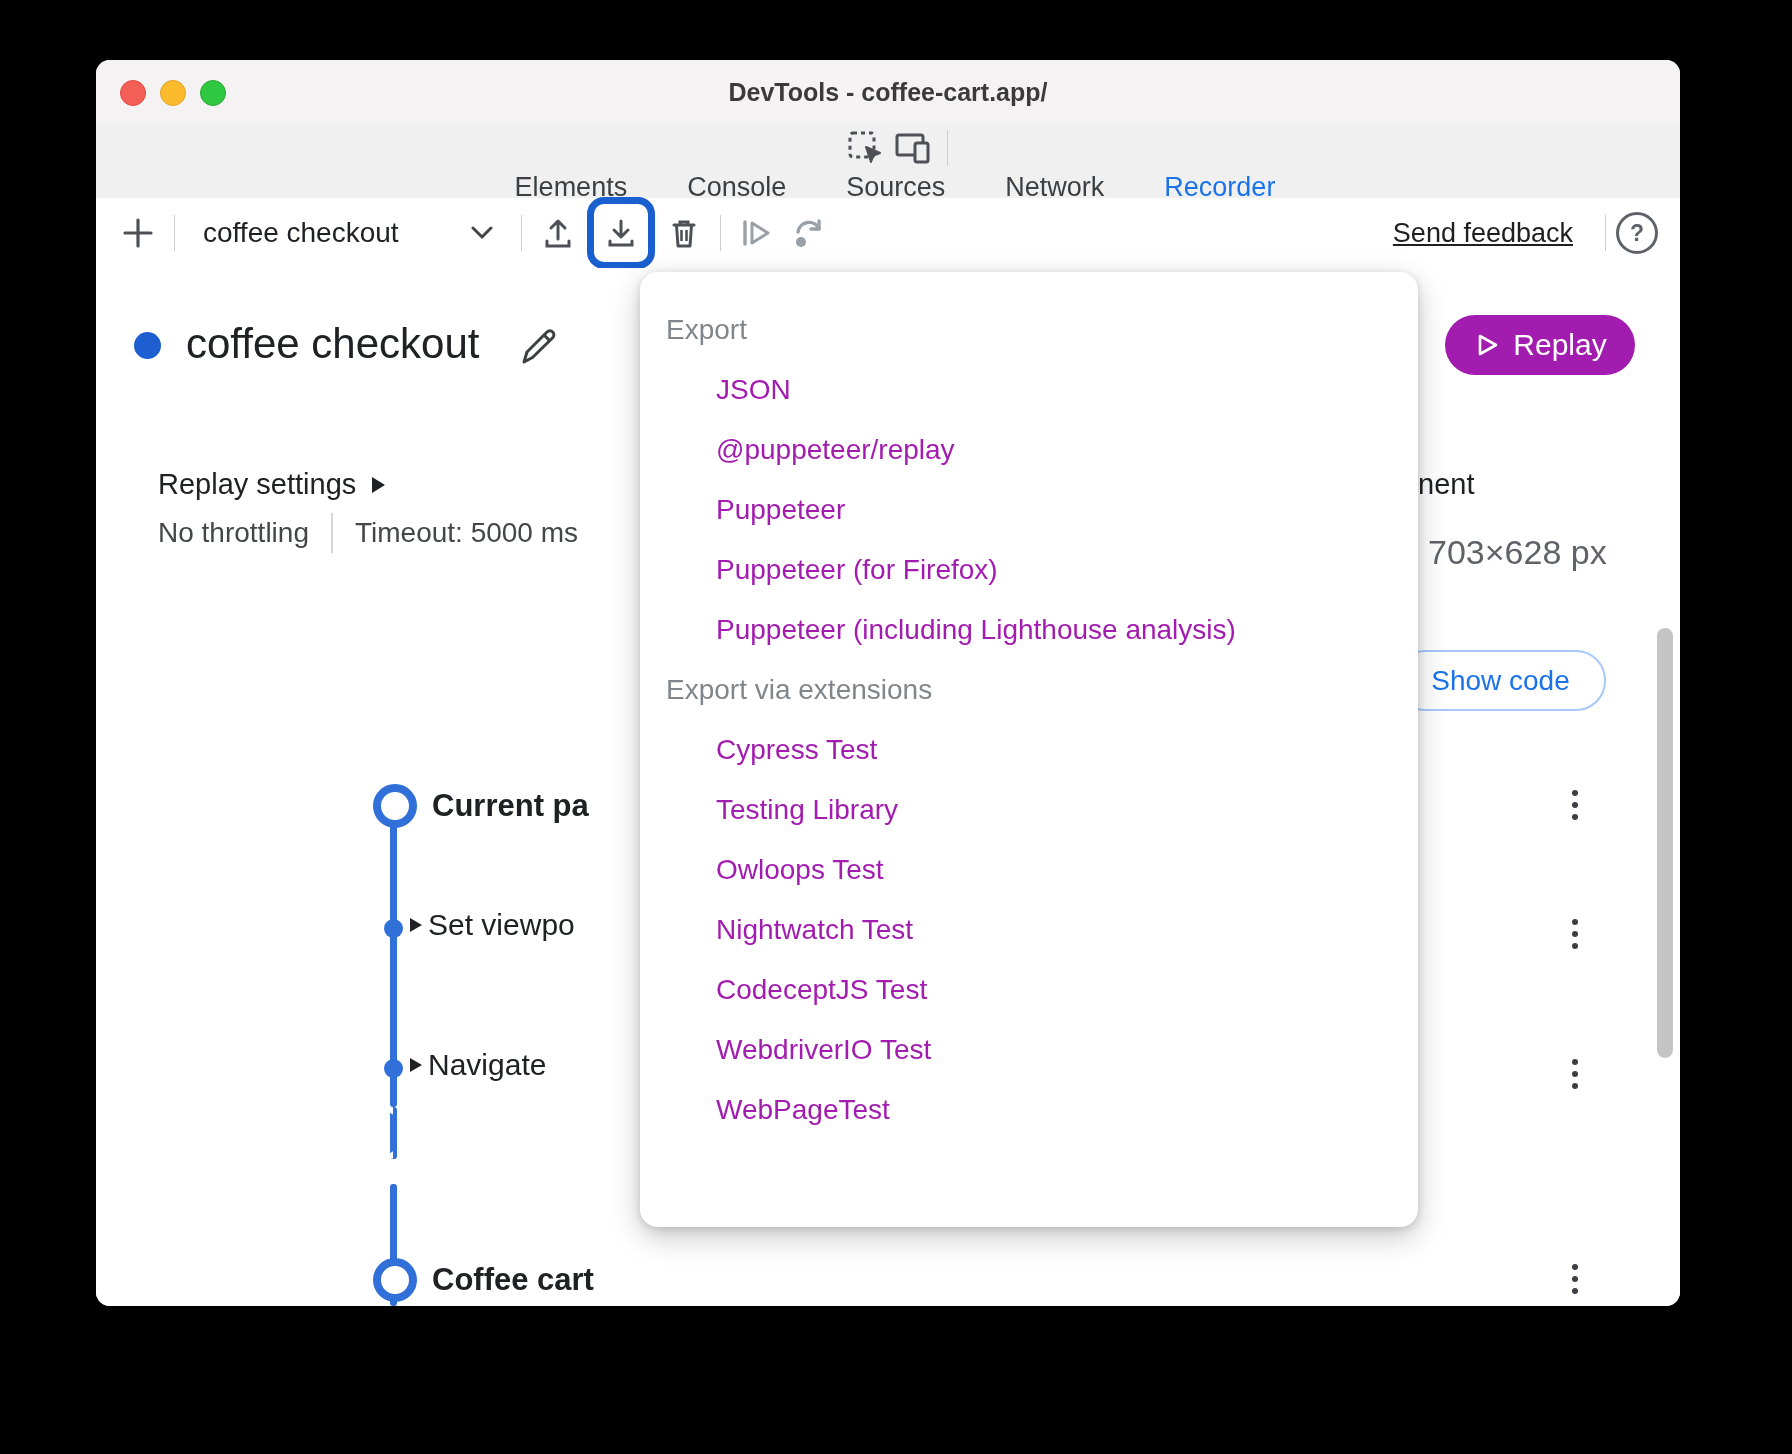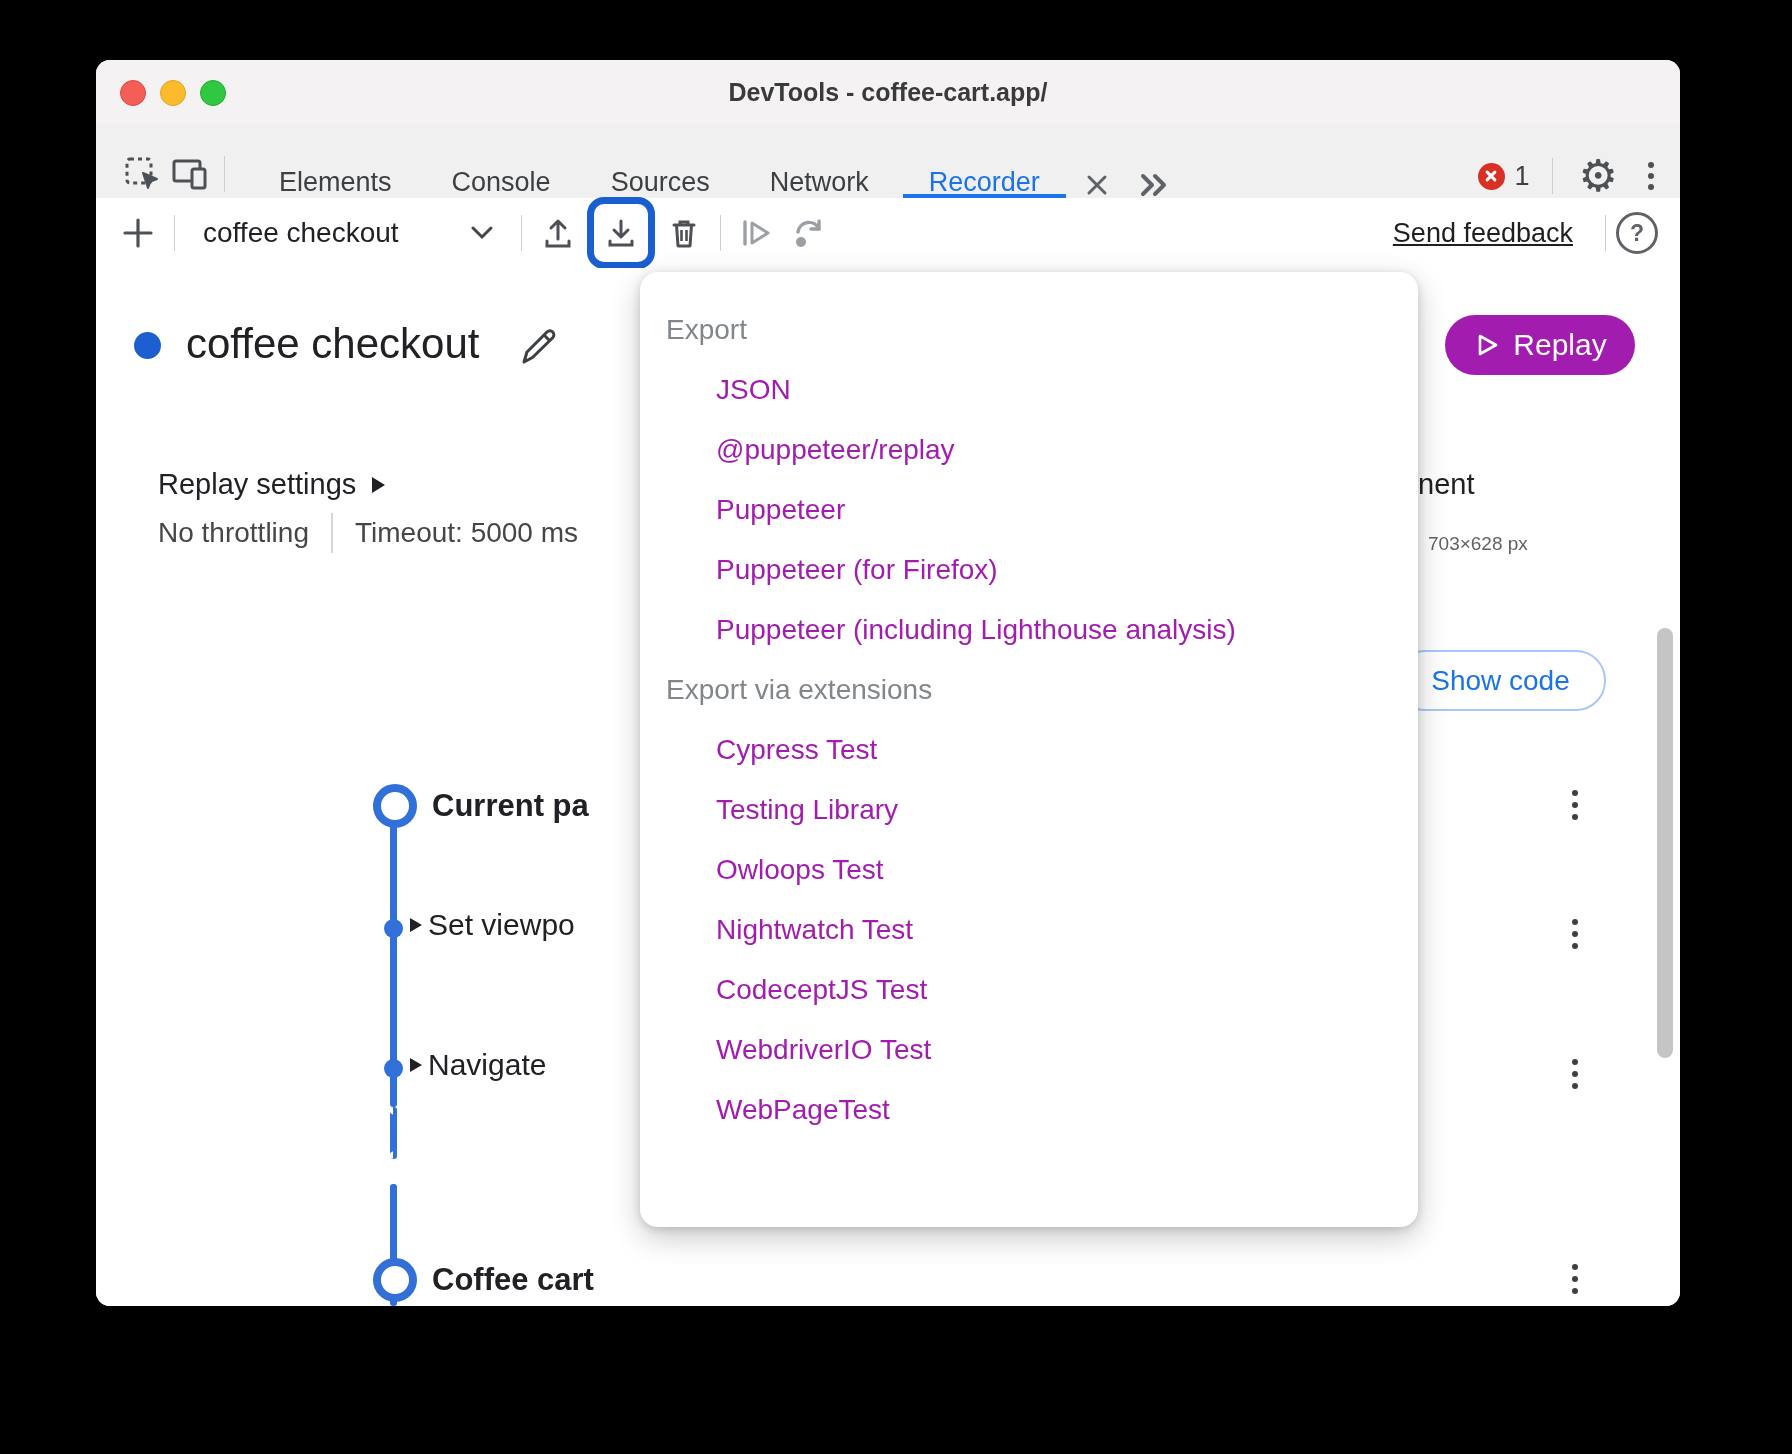--- a/index.html
+++ b/index.html
@@ -9,21 +9,21 @@
   
   .titlebar{position:absolute;left:0;top:0;width:100%;height:64px;background:#f4f2f2;border-bottom:1px solid #0c4a6e;}
   .light{position:absolute;top:20px;width:24px;height:24px;border-radius:50%;}
   .light.red{left:24px;background:#f35f57;border:1px solid #e0443c;}
   .light.yellow{left:64px;background:#fcbb2d;border:1px solid #e0a320;}
   .light.green{left:104px;background:#2fc840;border:1px solid #24a730;}
   .title-text{position:absolute;left:0;top:0;width:100%;height:64px;display:flex;align-items:center;justify-content:center;
     font-size:25px;font-weight:700;color:#3a3a3a;}
   
   .tabbar{position:absolute;left:0;top:64px;width:100%;height:74px;background:#f1f0f0;border-bottom:1px solid #c9c7c7;
-    display:flex;align-items:flex-end;}
+    display:flex;align-items:center;flex-direction:column;}
   .tabbar-left{display:flex;align-items:center;padding-left:22px;}
   .icon-btn{display:flex;align-items:center;justify-content:center;width:48px;height:48px;flex:0 0 auto;}
   .vsep{width:1px;height:36px;background:#cfcdcd;margin:0 10px;align-self:center;}
   .tabs{display:flex;align-items:stretch;margin-left:14px;}
   .tab{display:flex;align-items:center;padding:0 30px;font-size:27px;color:#3c4043;position:relative;cursor:default;}
   .tab.active{color:#1a73e8;}
   .tab.active .underline{position:absolute;left:4px;right:4px;bottom:0;height:4px;background:#1a73e8;}
   .tab-close,.tab-more{display:flex;align-items:center;padding:0 14px;}
   .tabbar-right{margin-left:auto;display:flex;align-items:center;padding-right:26px;}
   .err-badge{width:27px;height:27px;border-radius:50%;background:#d93025;position:relative;flex:0 0 auto;}
@@ -51,21 +51,21 @@
   .pencil{position:absolute;left:420px;top:56px;}
   .replay-btn{position:absolute;left:1349px;top:47px;width:190px;height:60px;border-radius:30px;background:#a21caf;
     display:flex;align-items:center;justify-content:center;gap:12px;color:#fff;font-size:30px;font-weight:500;}
   
   .settings{position:absolute;left:0;top:353px;width:100%;height:199px;background:#fff;border-bottom:1px solid #e8e8e8;}
   .settings-title{position:absolute;left:62px;top:55px;font-size:29px;font-weight:500;color:#202124;display:flex;align-items:center;gap:16px;}
   .tri-right{width:0;height:0;border-left:13px solid #202124;border-top:8px solid transparent;border-bottom:8px solid transparent;}
   .settings-sub{position:absolute;left:62px;top:100px;display:flex;align-items:center;font-size:28px;color:#444746;}
   .settings-sub .bar{width:2px;height:40px;background:#d5d5d5;margin:0 22px;}
   .env-frag{position:absolute;left:1322px;top:55px;font-size:29px;color:#202124;}
-  .viewport-size{position:absolute;left:1332px;top:120px;font-size:19px;color:#5f6368;}
+  .viewport-size{position:absolute;left:1332px;top:120px;font-size:34px;color:#5f6368;}
   
   .steps{position:absolute;left:0;top:552px;width:100%;height:572px;background:#fff;border-bottom:1px solid #e4e4e4;}
   .section2{position:absolute;left:0;top:1124px;width:100%;height:122px;background:#fff;}
   .showcode{position:absolute;left:1299px;top:38px;width:207px;height:57px;border:2px solid #a8c7fa;border-radius:30px;
     display:flex;align-items:center;justify-content:center;font-size:28px;color:#1a73e8;background:#fff;}
   .tl-line{position:absolute;width:7px;background:#3070d8;left:294px;border-radius:3px;}
   .tl-line.dashed{background:none;border-left:7px dashed #3070d8;width:0;}
   .tl-circle{position:absolute;left:277px;width:28px;height:28px;border:8px solid #3070d8;border-radius:50%;background:#fff;}
   .tl-dot{position:absolute;left:288px;width:19px;height:19px;border-radius:50%;background:#3070d8;}
   .step-title{position:absolute;left:336px;font-size:31px;font-weight:700;color:#202124;}

